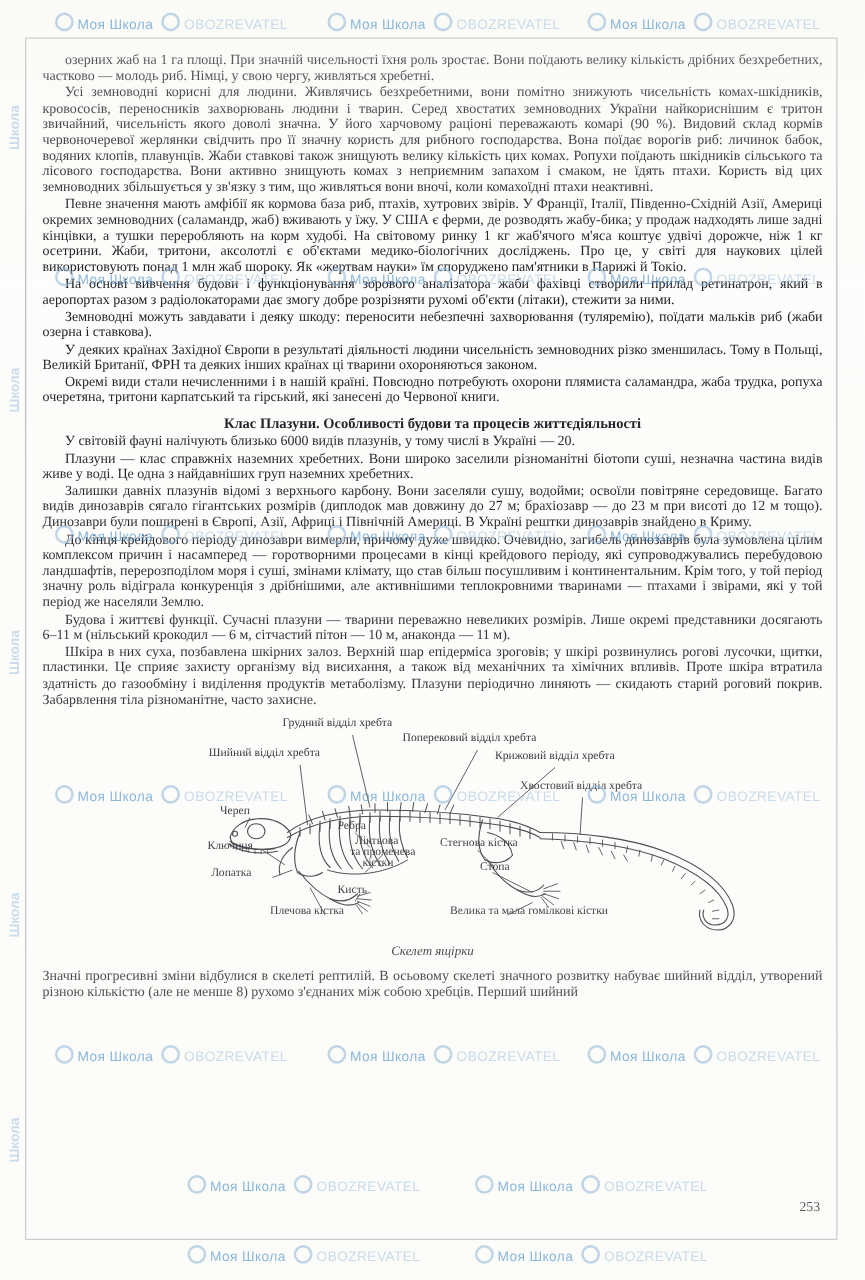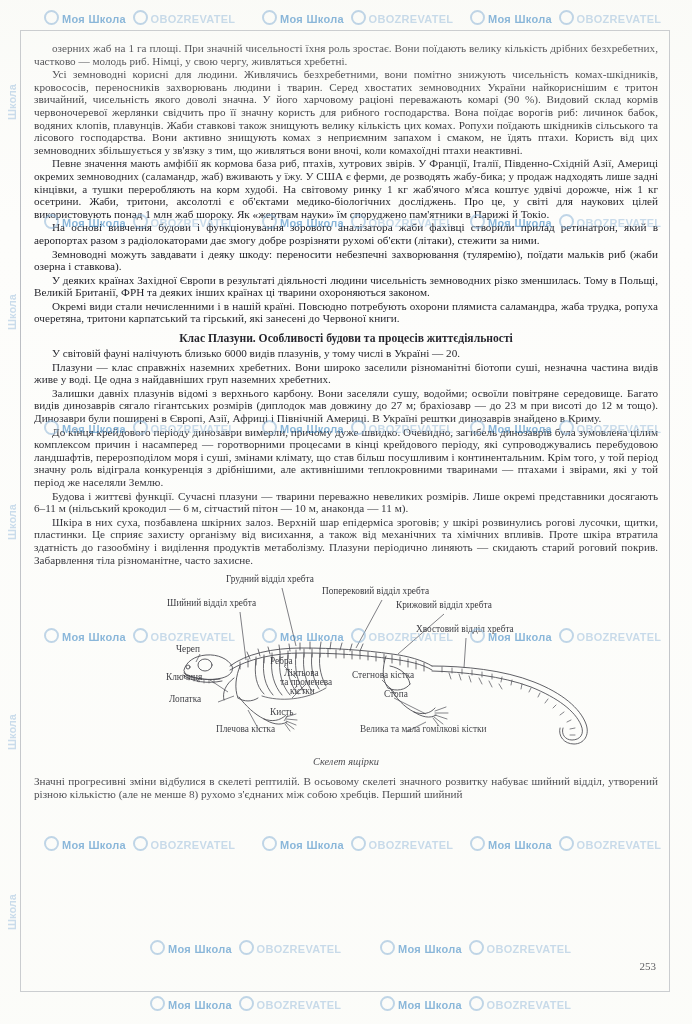--- a/index.html
+++ b/index.html
@@ -41,21 +41,21 @@
     overflow: hidden;
     z-index: 5;
   }
   .wm {
     position: absolute;
     white-space: nowrap;
     color: #9fc0dd;
     opacity: .55;
     font-family: "Liberation Sans", sans-serif;
     font-size: 11px;
-    font-weight: bold;
+    font-weight: normal;
     letter-spacing: .3px;
   }
   .wm .blue { color: #2f7fc0; }
   .wm .globe {
     display: inline-block;
     width: 11px; height: 11px;
     border-radius: 50%;
     border: 2px solid #8fb6d8;
     margin-right: 3px;
     vertical-align: -2px;

